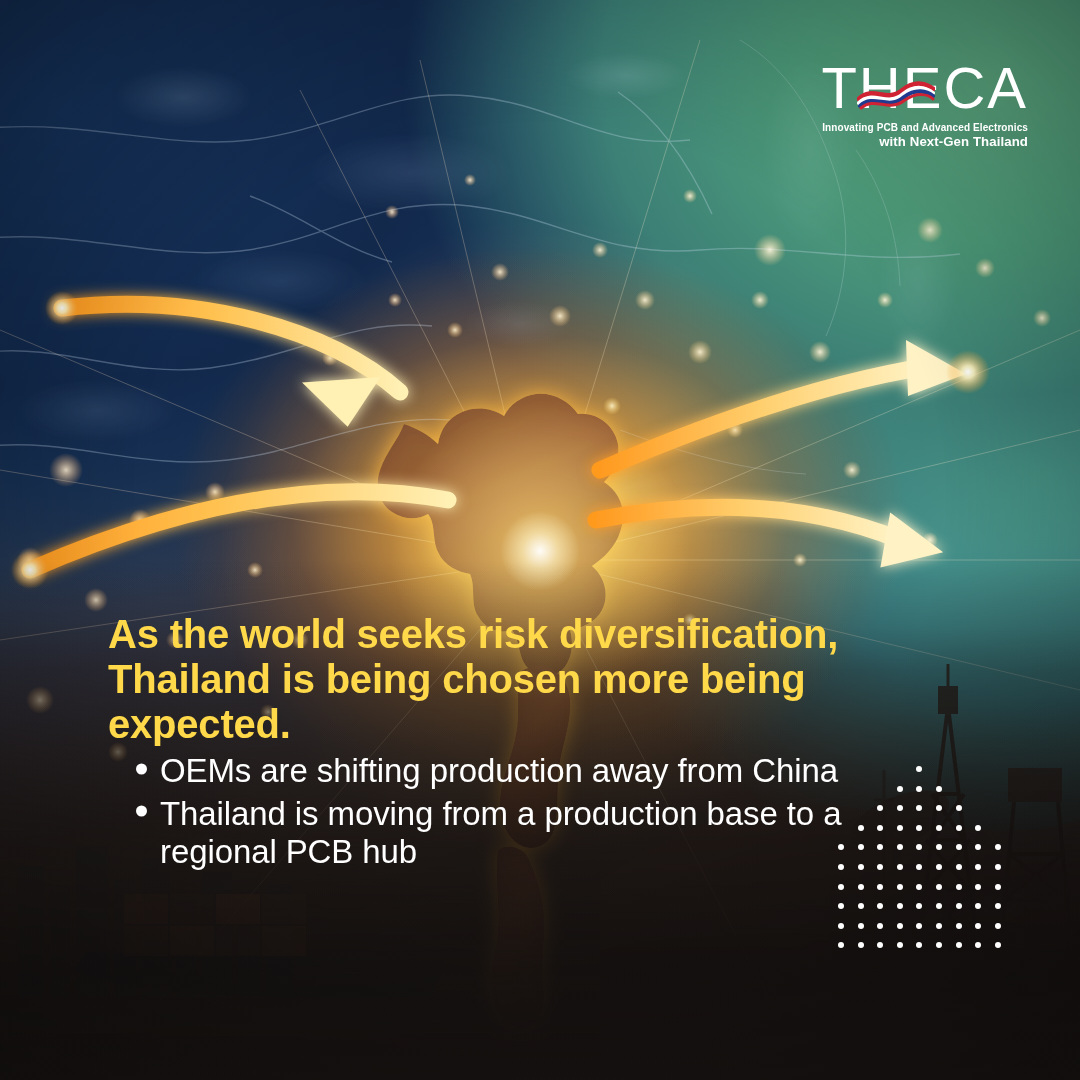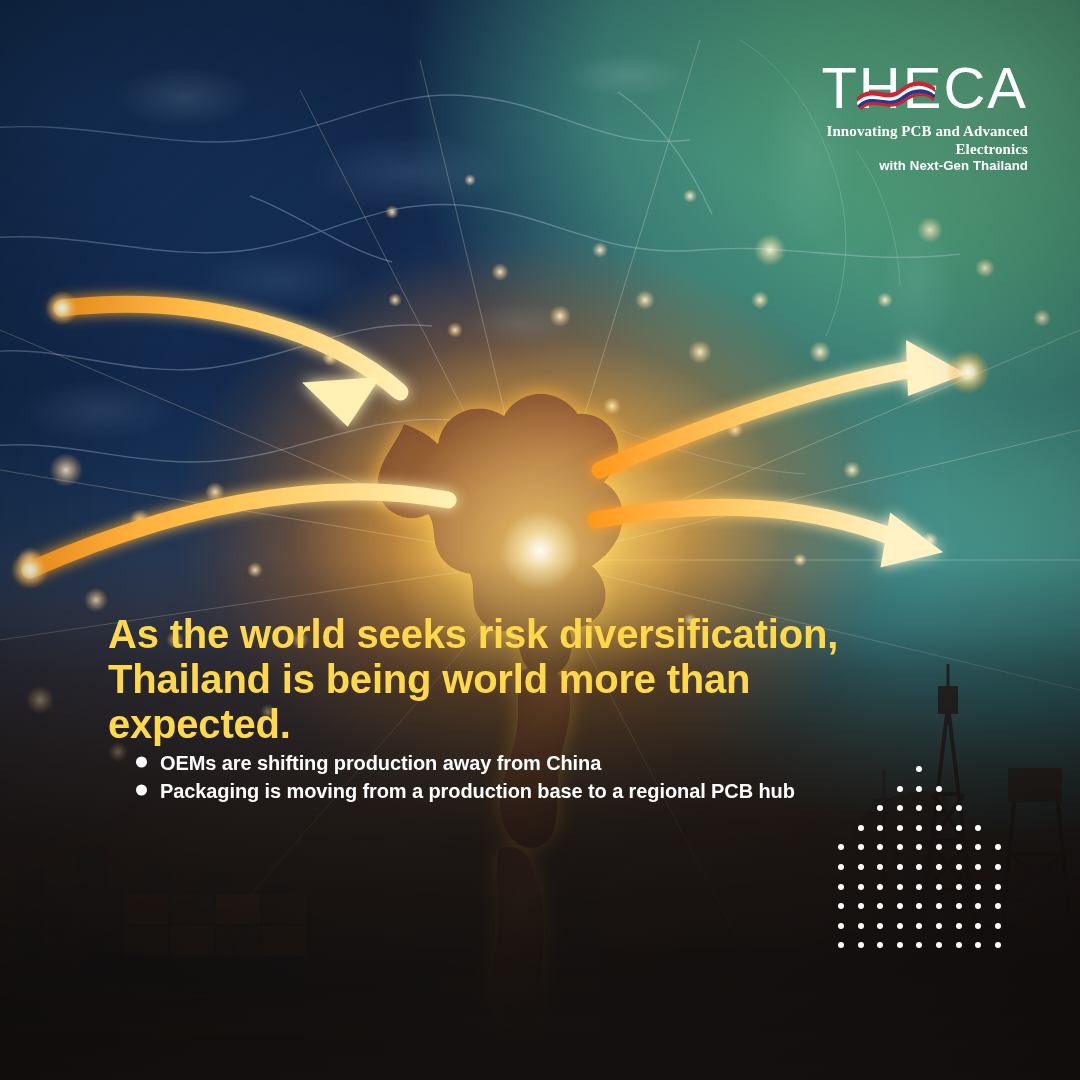--- a/index.html
+++ b/index.html
@@ -58,36 +58,36 @@
 
   
   #logo{position:absolute;right:52px;top:60px;width:268px;text-align:right;}
   #logo-word{position:relative;display:inline-block;}
   #logo-word .wm{
     font-size:58px;letter-spacing:2px;color:#fff;font-weight:300;line-height:.96;
     font-family:"Liberation Sans",sans-serif;
   }
   #logo-flag{position:absolute;left:36px;top:20px;width:78px;height:30px;pointer-events:none;}
   #logo-tag{margin-top:6px;color:#fff;line-height:1.22;text-align:right;}
-  #logo-tag .t1{font-size:15px;font-weight:bold;letter-spacing:.1px;display:block;font-family:Liberation Serif, serif;}
+  #logo-tag .t1{font-size:10px;font-weight:bold;letter-spacing:.1px;display:block;}
   #logo-tag .t2{font-size:13.2px;font-weight:bold;letter-spacing:.1px;display:block;}
 
   
   #dot-grid{position:absolute;left:838px;top:766px;width:190px;height:190px;}
   #dot-grid i{position:absolute;width:6px;height:6px;border-radius:50%;background:#fff;}
 
   
   #copy{position:absolute;left:108px;top:612px;width:740px;}
   #headline{
     color:#FFD94A;font-weight:bold;font-size:40px;line-height:1.12;
     letter-spacing:-.2px;margin:0 0 6px 0;
   }
   #bullets{list-style:none;margin:0;padding:0;color:#fff;}
   #bullets li{
-    position:relative;padding-left:52px;font-size:20px;font-weight:bold;
+    position:relative;padding-left:52px;font-size:33px;font-weight:normal;
     line-height:1.14;margin-bottom:5px;letter-spacing:-.1px;
   }
   #bullets li .dot{
     position:absolute;left:28px;top:.49em;width:11px;height:11px;border-radius:50%;
     background:#fff;transform:translateY(-50%);
   }
 </style>
 </head>
 <body>
 
@@ -429,26 +429,26 @@
         <path d="M4,28 C18,16 32,33 48,20 C60,12 71,14 76,19" fill="none" stroke="#cf2233" stroke-width="3" stroke-linecap="round"></path>
       </svg>
     </div>
     <div id="logo-tag">
       <span class="t1">Innovating PCB and Advanced Electronics</span>
       <span class="t2">with Next-Gen Thailand</span>
     </div>
   </div>
 
   <div id="copy">
-    <h1 id="headline">As the world seeks risk diversification, Thailand is being world more than expected.</h1>
+    <h1 id="headline">As the world seeks risk diversification, Thailand is being chosen more being expected.</h1>
     <ul id="bullets">
       <li>
         <span class="dot"></span>
         <span>OEMs are shifting production away from China</span>
       </li>
       <li>
         <span class="dot"></span>
-        <span>Packaging is moving from a production base to a regional PCB hub</span>
+        <span>Thailand is moving from a production base to a regional PCB hub</span>
       </li>
     </ul>
   </div>
 
 </div>
 
 </body></html>

